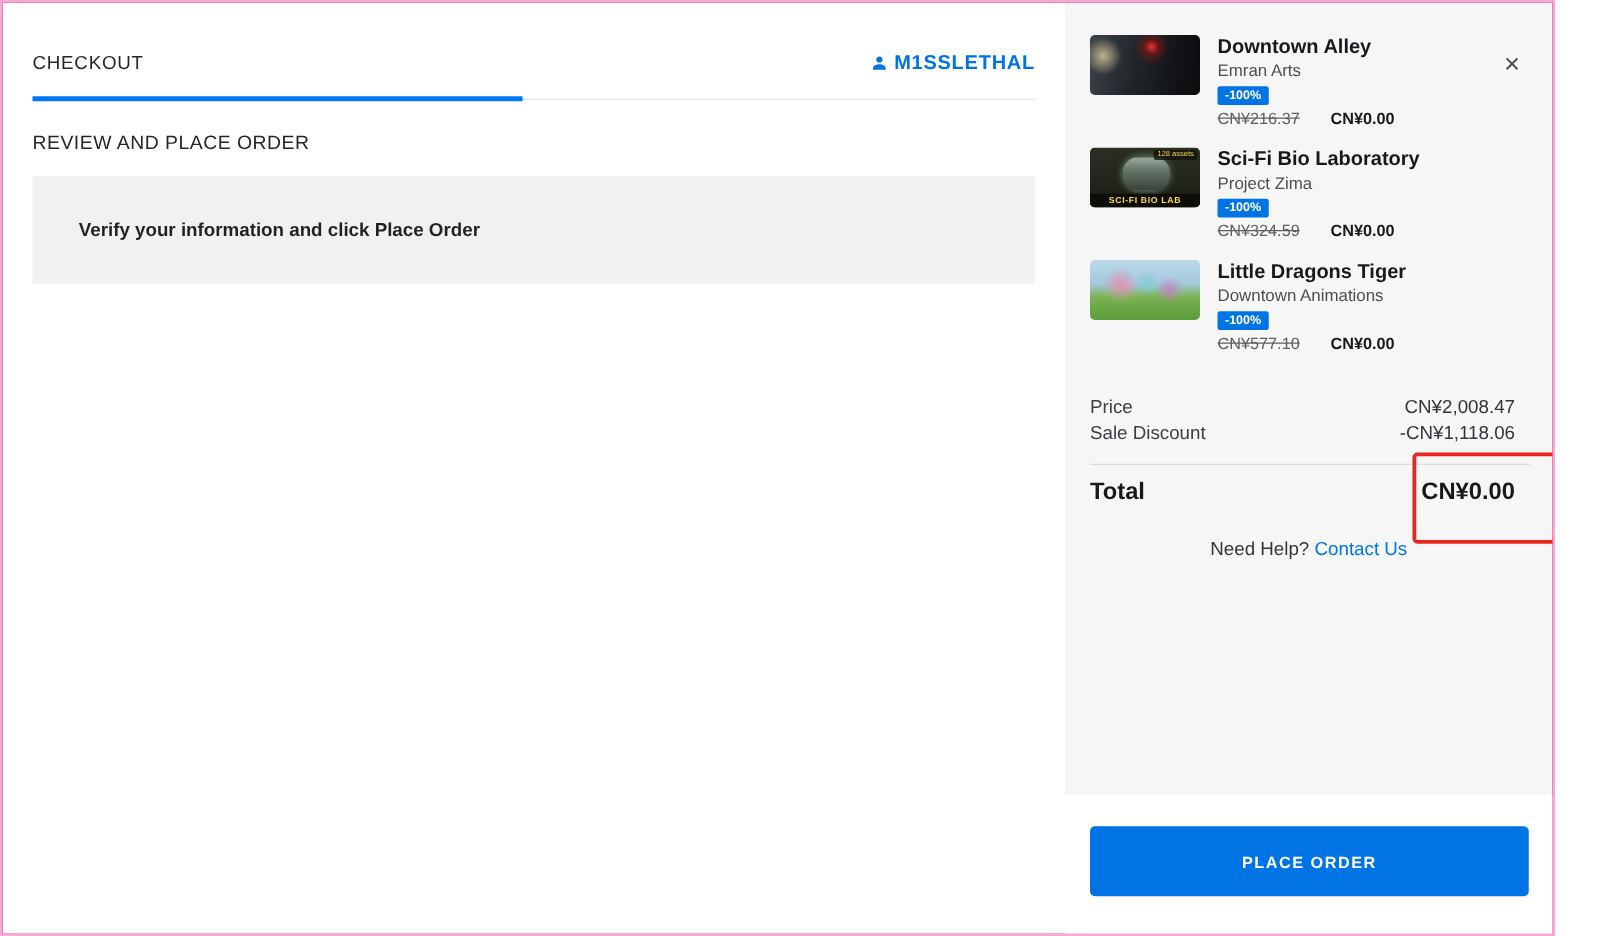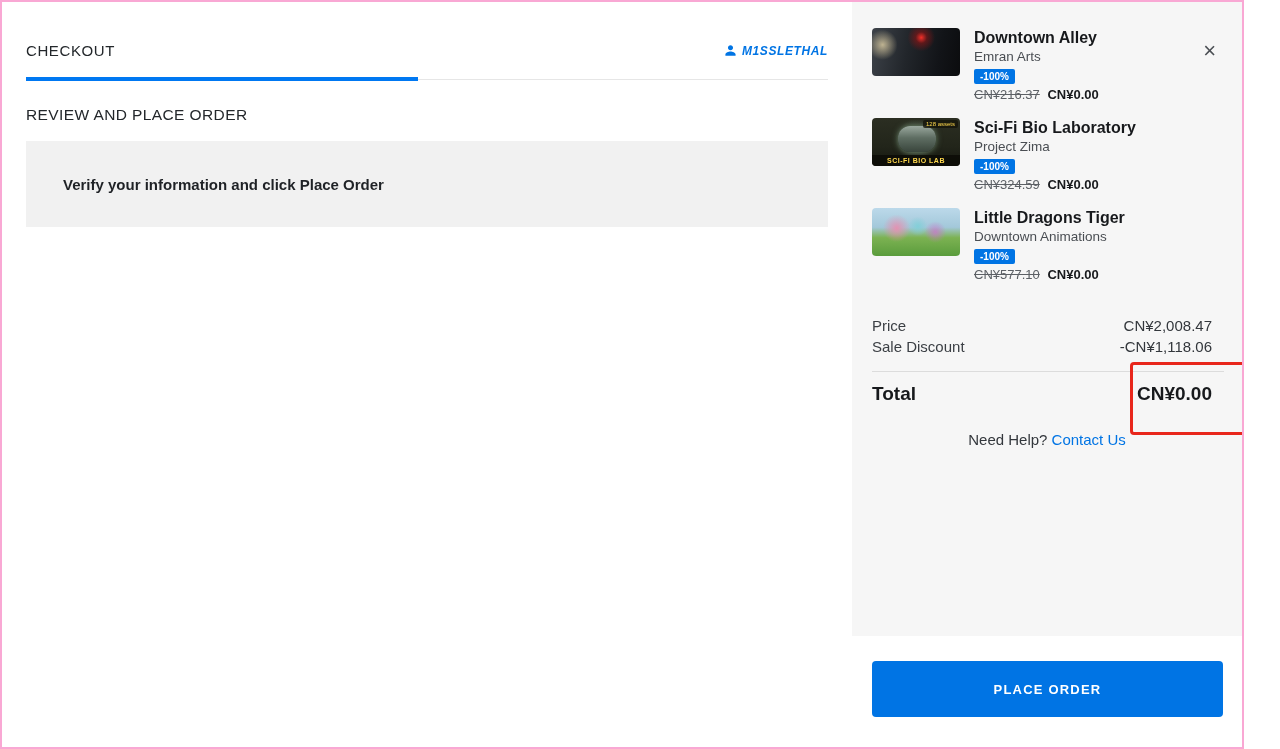--- a/index.html
+++ b/index.html
@@ -44,24 +44,23 @@
   }
   .user-badge {
     display: flex;
     align-items: center;
     gap: 5px;
     cursor: pointer;
   }
   .user-badge svg { width: 13px; height: 13px; fill: #0074e4; }
   .user-badge .username {
     color: #0074e4;
-    font-size: 12px;
+    font-size: 16px;
     font-weight: bold;
     letter-spacing: 0.6px;
-    font-style: italic;
   }
   .tab-underline {
     position: absolute;
     left: 0;
     bottom: -2px;
     width: 392px;
     height: 4px;
     background: #0078f2;
   }
   .section-title {
@@ -182,21 +181,21 @@
     font-size: 10px;
     font-weight: bold;
     padding: 2px 6px;
     border-radius: 2px;
     margin: 3px 0 3px 0;
   }
   .item-prices { font-size: 13px; line-height: 16px; }
   .orig-price {
     color: #5c6065;
     text-decoration: line-through;
-    margin-right: 4px;
+    margin-right: 21px;
   }
   .final-price { color: #17191c; font-weight: 600; }
 
   .totals { margin: 32px 30px 0 20px; }
   .total-line {
     display: flex;
     justify-content: space-between;
     font-size: 15px;
     line-height: 21px;
     color: #3b3f44;

